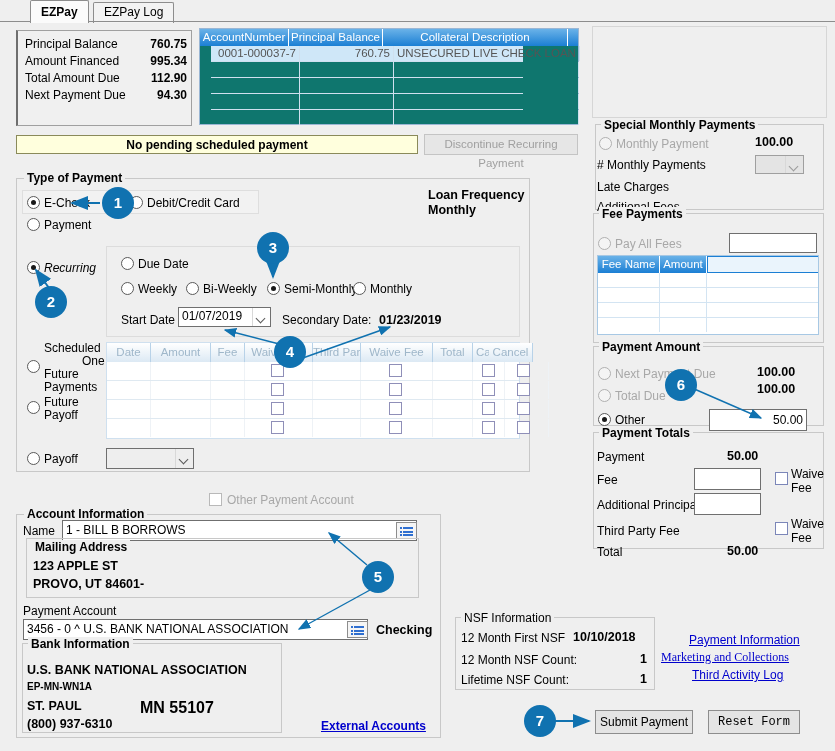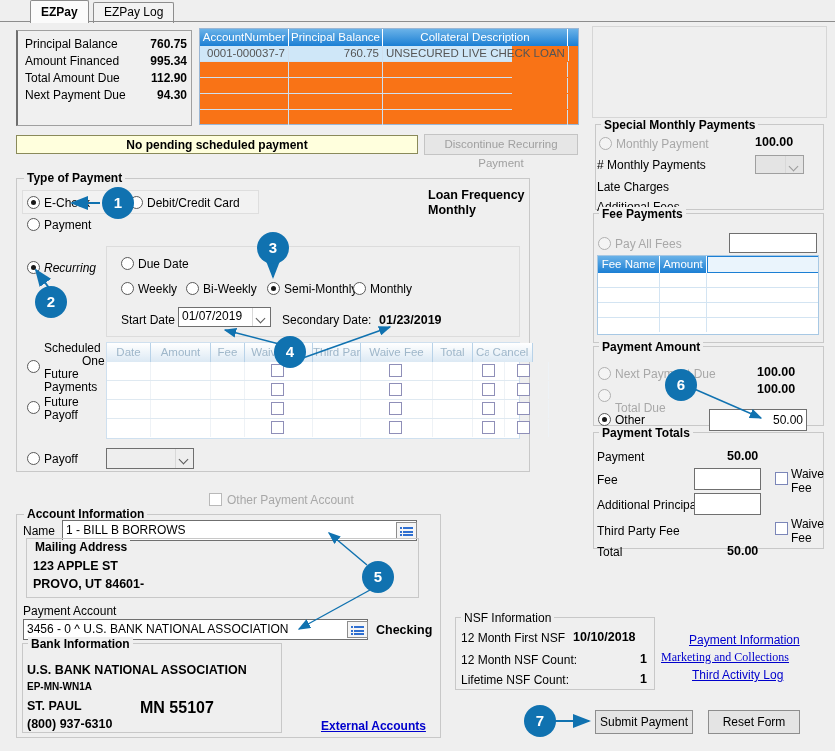--- a/index.html
+++ b/index.html
@@ -25,25 +25,25 @@
   #tab-ezpaylog{left:93px;}
   #tabline{left:0;top:21px;width:835px;height:1px;background:#8d8d8d;}
 
   
   #summary{left:16px;top:30px;width:176px;height:96px;background:#f0f0f0;border:1px solid #a0a0a0;border-left:2px solid #6e6e6e;box-sizing:border-box;}
   .srow{position:absolute;left:7px;width:164px;height:17px;line-height:17px;font-size:12px;}
   .slabel{position:absolute;left:0;}
   .sval{position:absolute;right:2px;font-weight:bold;}
 
   
-  #acctgrid{left:199px;top:28px;width:380px;height:97px;background:#f97316;border:1px solid #9ab6d4;box-sizing:border-box;}
+  #acctgrid{left:199px;top:28px;width:380px;height:97px;background:#0f766e;border:1px solid #9ab6d4;box-sizing:border-box;}
   .gh{position:absolute;top:0;height:17px;line-height:17px;text-align:center;
       background:linear-gradient(#6ab2e8,#1b7fd4);color:#fff;border-right:1px solid #fff;
       font-size:11.5px;box-sizing:border-box;overflow:hidden;white-space:nowrap;}
-  .grow{position:absolute;left:0;width:312px;height:16px;border-bottom:1px solid #cfe0ef;box-sizing:border-box;}
+  .grow{position:absolute;left:11px;width:312px;height:16px;border-bottom:1px solid #cfe0ef;box-sizing:border-box;}
   .grow.sel{background:#cfe7f8;}
   .gc{position:absolute;top:0;height:15px;line-height:15px;font-size:11.5px;color:#555;
       border-right:1px solid #cfe0ef;box-sizing:border-box;padding:0 3px;overflow:hidden;white-space:nowrap;}
 
   
   #pendingbar{left:16px;top:135px;width:402px;height:19px;background:#ffffdd;border:1px solid #8a8a5a;
      box-sizing:border-box;text-align:center;line-height:18px;font-weight:bold;font-size:12px;}
   #discontinue{left:424px;top:134px;width:154px;height:21px;background:#e6e6e6;border:1px solid #c4c4c4;
      box-sizing:border-box;color:#a0a0a0;text-align:center;line-height:19px;font-size:11.5px;}
 
@@ -443,21 +443,21 @@
   </div>
 </div>
 
 <div class="gb" id="payamt"></div>
 <div class="gbt" id="payamt-t">Payment Amount</div>
 <div class="radio dis abs" style="left:598px;top:367px;"></div>
 <div class="rlabel dis abs" style="left:615px;top:368px;">Next Payment Due</div>
 <div class="abs bold" style="left:757px;top:365px;font-size:12.5px;">100.00</div>
 
 <div class="radio dis abs" style="left:598px;top:389px;"></div>
-<div class="rlabel dis abs" style="left:615px;top:390px;margin-top:12px;">Total Due</div>
+<div class="rlabel dis abs" style="left:615px;top:390px;">Total Due</div>
 <div class="abs bold" style="left:757px;top:382px;font-size:12.5px;">100.00</div>
 
 <div class="radio on abs" style="left:598px;top:413px;"></div>
 <div class="rlabel abs" style="left:615px;top:414px;">Other</div>
 <div class="txtbox" style="left:709px;top:409px;width:98px;height:22px;line-height:20px;text-align:right;">50.00</div>
 
 <div class="gb" id="paytot"></div>
 <div class="gbt" id="paytot-t">Payment Totals</div>
 <div class="abs" style="left:597px;top:450px;font-size:12px;">Payment</div>
 <div class="abs bold" style="left:727px;top:449px;font-size:12.5px;">50.00</div>
@@ -486,21 +486,21 @@
 <div class="abs" style="left:461px;top:653px;font-size:12px;">12 Month NSF Count:</div>
 <div class="abs bold" style="left:640px;top:652px;font-size:12.5px;">1</div>
 <div class="abs" style="left:461px;top:673px;font-size:12px;">Lifetime NSF Count:</div>
 <div class="abs bold" style="left:640px;top:672px;font-size:12.5px;">1</div>
 
 <div class="blink" style="left:689px;top:633px;">Payment Information</div>
 <div class="blink" style="left:661px;top:650px;font-family:Liberation Serif, serif;">Marketing and Collections</div>
 <div class="blink" style="left:692px;top:668px;">Third Activity Log</div>
 
 <div class="btn" style="left:595px;top:710px;width:98px;height:24px;line-height:22px;">Submit Payment</div>
-<div class="btn" style="left:708px;top:710px;width:92px;height:24px;line-height:22px;">Reset Form</div>
+<div class="btn" style="left:708px;top:710px;width:92px;height:24px;line-height:22px;font-family:Liberation Mono, monospace;">Reset Form</div>
 
 <svg id="svgann">
   <defs>
     <marker id="ah" markerWidth="9" markerHeight="7" refX="8" refY="3.5" orient="auto">
       <polygon points="0 0, 9 3.5, 0 7" fill="#1072b0"></polygon>
     </marker>
   </defs>
 
   <line x1="100" y1="203" x2="72" y2="203" stroke="#1072b0" stroke-width="2" marker-end="url(#ah)"></line>
 

